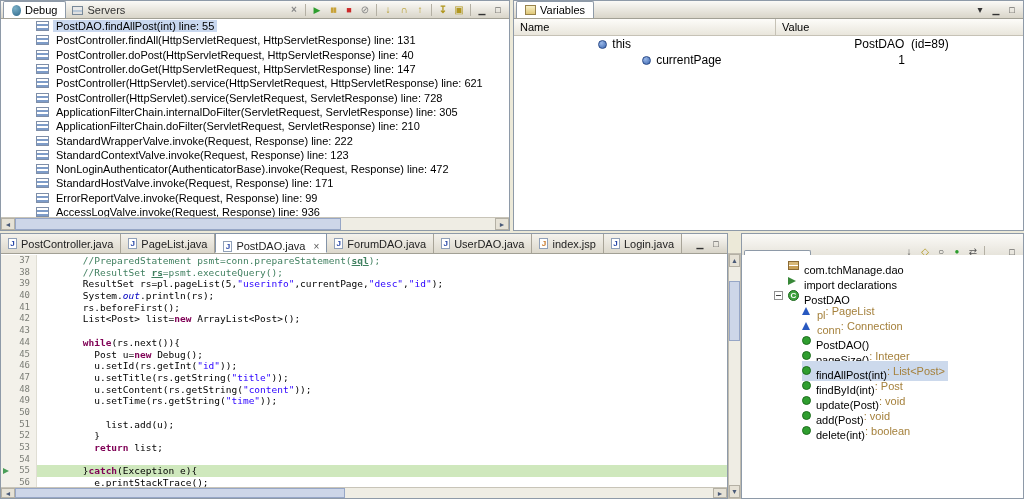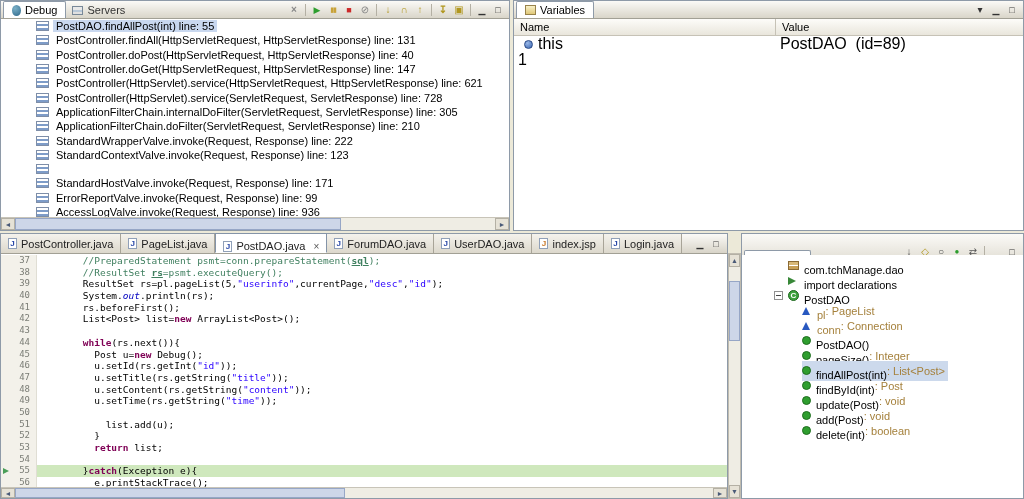--- a/index.html
+++ b/index.html
@@ -78,21 +78,21 @@
             background:#e6e2d6; border:1px solid #b4b0a4; cursor:pointer; }
   .vtrack { flex:1; position:relative; }
   .vthumb { position:absolute; left:0; right:0; top:14px; height:60px; background:#cdd6e8; border:1px solid #96a6c6; cursor:pointer; }
 
   
   .vhead { position:absolute; left:0; top:18px; right:0; height:17px; display:flex; align-items:center; font-size:11px;
            background:linear-gradient(180deg,#fdfcf9,#e9e6dc); border-bottom:1px solid #c6c2b6; }
   .vh-name { width:262px; height:100%; display:flex; align-items:center; padding-left:6px; border-right:1px solid #c6c2b6; }
   .vh-value { padding-left:6px; }
   .vrows { position:absolute; left:0; top:35px; right:0; bottom:0; background:#fff; }
-  .vrow { display:flex; align-items:center; height:16px; font-size:16px; cursor:pointer; }
+  .vrow { display:flex; align-items:center; height:16px; font-size:12px; cursor:pointer;justify-content:center; }
   .vname { width:262px; flex:none; display:flex; align-items:center; gap:5px; padding-left:10px; }
   .var-icon { width:9px; height:9px; border-radius:50%; border:1px solid #2a4a88; flex:none;
               background:radial-gradient(circle at 35% 30%,#9ab8e8,#3a66b0); }
   .vvalue { white-space:pre; padding-left:4px; }
 
   
   .etabbar { position:absolute; top:0; left:0; right:0; height:20px; display:flex; align-items:flex-end;
              background:linear-gradient(180deg,#fbfaf7,#d8d4c8); border-bottom:1px solid #a2a095; }
   .etabs { display:flex; height:20px; align-items:flex-end; }
   .etab { display:flex; align-items:center; gap:4px; padding:0 7px; height:19px; font-size:11px; color:#222; cursor:pointer;
@@ -207,20 +207,21 @@
         <div class="frow">
           <span class="stack-icon"></span>
           <span class="ftext">StandardWrapperValve.invoke(Request, Response) line: 222</span>
         </div>
         <div class="frow">
           <span class="stack-icon"></span>
           <span class="ftext">StandardContextValve.invoke(Request, Response) line: 123</span>
         </div>
         <div class="frow">
           <span class="stack-icon"></span>
+          <span class="ftext">NonLoginAuthenticator(AuthenticatorBase).invoke(Request, Response) line: 472</span>
         </div>
         <div class="frow">
           <span class="stack-icon"></span>
           <span class="ftext">StandardHostValve.invoke(Request, Response) line: 171</span>
         </div>
         <div class="frow">
           <span class="stack-icon"></span>
           <span class="ftext">ErrorReportValve.invoke(Request, Response) line: 99</span>
         </div>
         <div class="frow">
@@ -258,20 +259,24 @@
     </div>
     <div class="vrows">
         <div class="vrow">
           <div class="vname">
             <span class="var-icon"></span>
             <span>this</span>
           </div>
           <div class="vvalue">PostDAO  (id=89)</div>
         </div>
         <div class="vrow">
+          <div class="vname">
+            <span class="var-icon"></span>
+            <span>currentPage</span>
+          </div>
           <div class="vvalue">1</div>
         </div>
       </div>
   </section>
 
   <div class="sash-h"></div>
 
   <section class="editor-area">
     <div class="etabbar">
       <div class="etabs">

